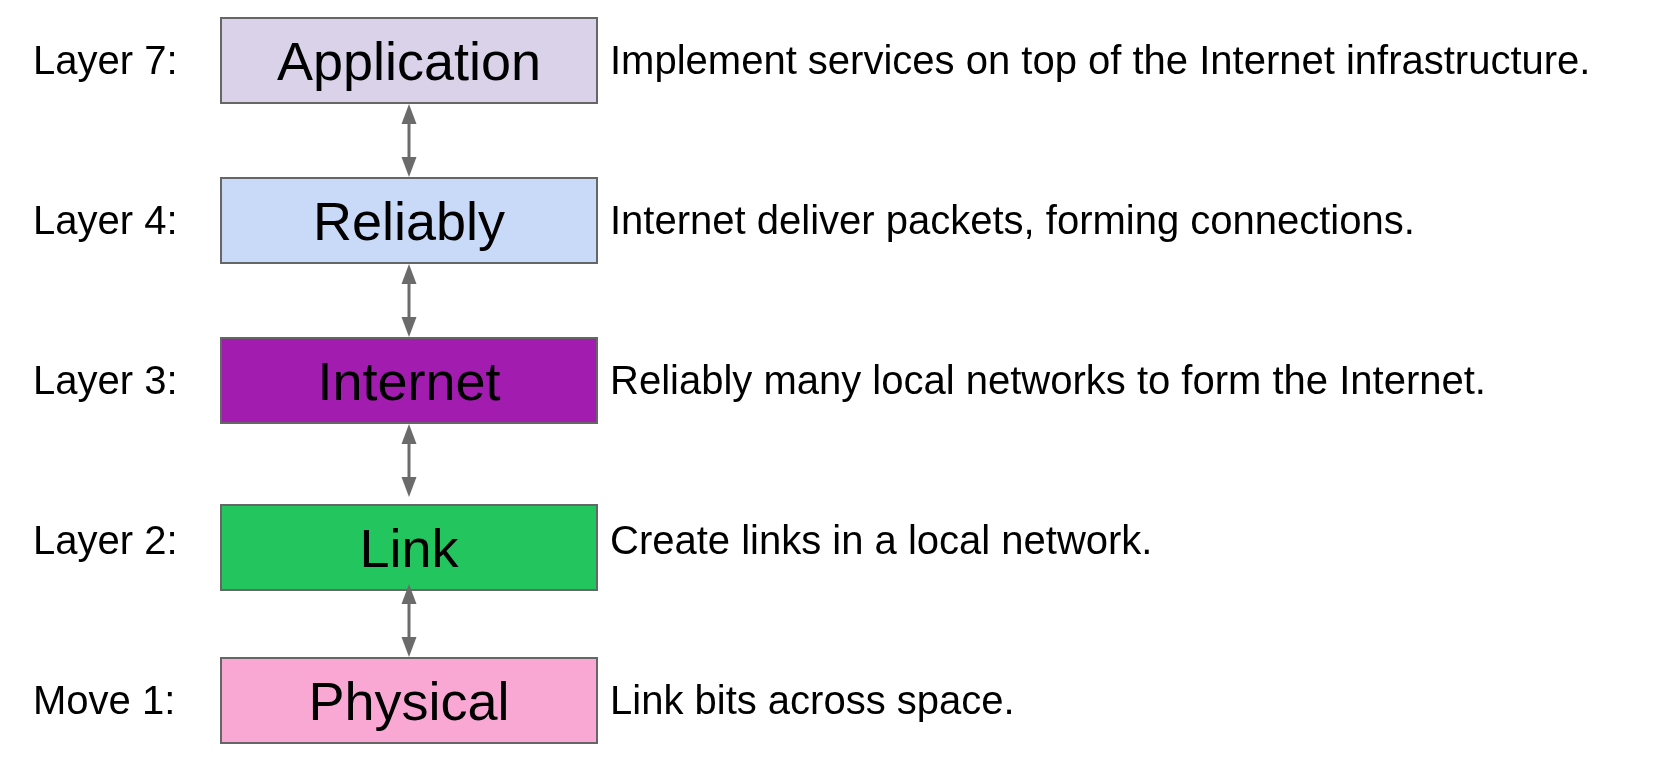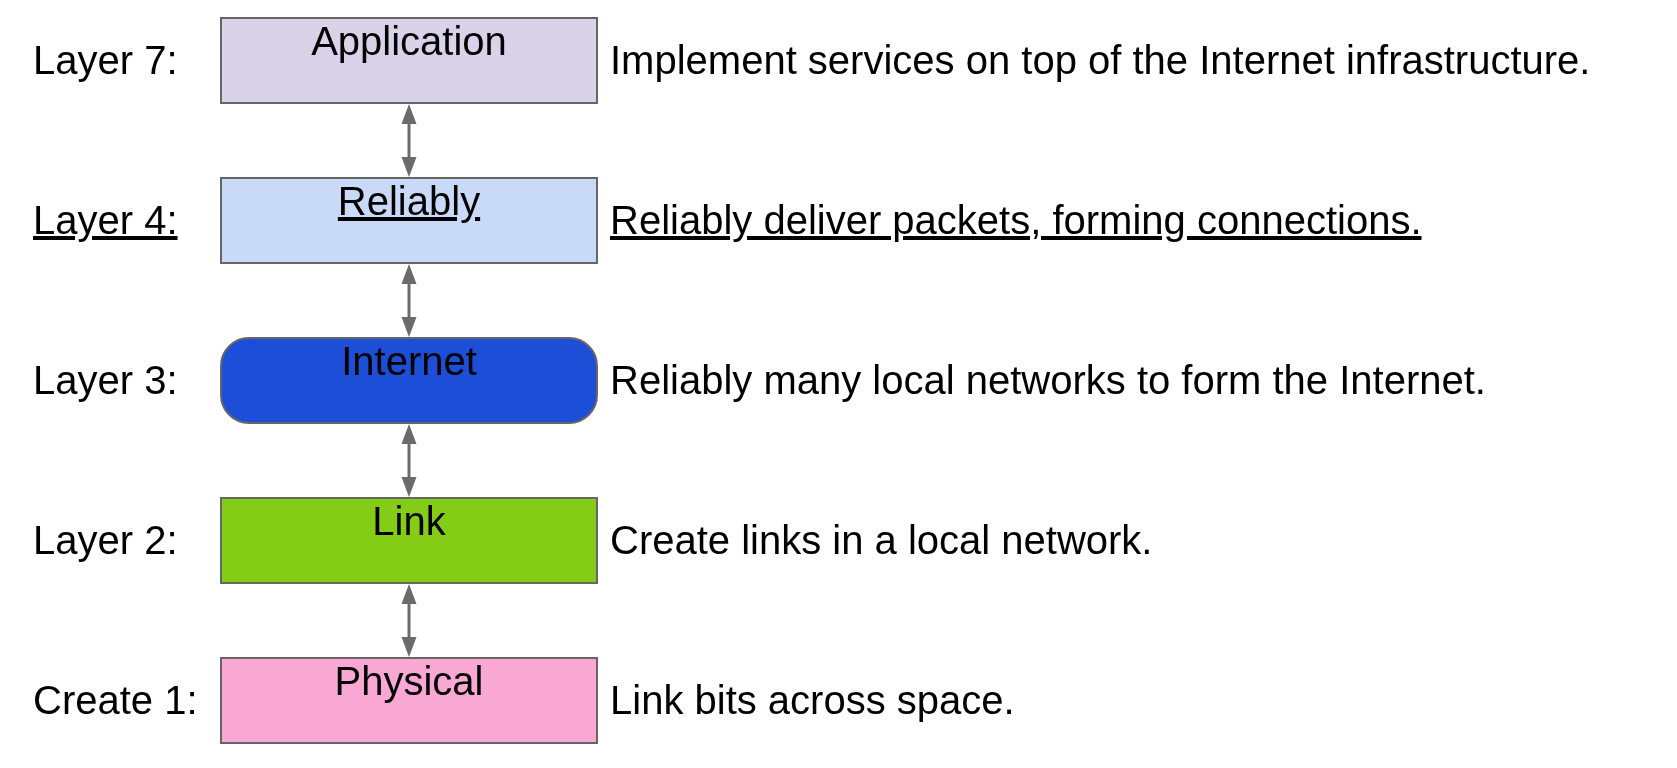--- a/index.html
+++ b/index.html
@@ -27,35 +27,36 @@
     white-space: nowrap;
   }
   .layer-box {
     position: absolute;
     left: 220px;
     width: 378px;
     height: 87px;
     border: 2px solid #666666;
     box-sizing: border-box;
     display: flex;
+    align-items: center;
     justify-content: center;
-    font-size: 40px;
+    font-size: 54px;
     white-space: nowrap;
   }
   .layer-desc {
     position: absolute;
     left: 610px;
     height: 87px;
     display: flex;
     align-items: center;
     font-size: 40px;
     white-space: nowrap;
   }
   .row-0 .layer-label, .row-0 .layer-box, .row-0 .layer-desc { top: 17px; }
-  .row-1 .layer-label, .row-1 .layer-box, .row-1 .layer-desc { top: 177px; text-decoration: underline; }
+  .row-1 .layer-label, .row-1 .layer-box, .row-1 .layer-desc { top: 177px; }
   .row-2 .layer-label, .row-2 .layer-box, .row-2 .layer-desc { top: 337px; }
   .row-3 .layer-label, .row-3 .layer-box, .row-3 .layer-desc { top: 497px; }
   .row-4 .layer-label, .row-4 .layer-box, .row-4 .layer-desc { top: 657px; }
 
   .arrow {
     position: absolute;
     left: 398px;
     width: 22px;
     height: 73px;
   }
@@ -84,64 +85,64 @@
       <polygon points="11,0 18.5,20 3.5,20" fill="#6b6b6b"></polygon>
       <polygon points="11,73 18.5,53 3.5,53" fill="#6b6b6b"></polygon>
     </svg>
   </div>
 
   <div class="row-1">
     <div class="layer-label">Layer 4:</div>
     <div class="layer-box" style="background-color: rgb(201, 218, 248);">
       <span>Reliably</span>
     </div>
-    <div class="layer-desc">Reliably deliver packets, forming connections.</div>
+    <div class="layer-desc">Internet deliver packets, forming connections.</div>
   </div>
 
   <div class="arrow arrow-1">
     <svg width="22" height="73" viewBox="0 0 22 73">
       <line x1="11" y1="17" x2="11" y2="56" stroke="#6b6b6b" stroke-width="3"></line>
       <polygon points="11,0 18.5,20 3.5,20" fill="#6b6b6b"></polygon>
       <polygon points="11,73 18.5,53 3.5,53" fill="#6b6b6b"></polygon>
     </svg>
   </div>
 
   <div class="row-2">
     <div class="layer-label">Layer 3:</div>
-    <div class="layer-box" style="background-color: #1d4ed8; border-radius: 29px;">
+    <div class="layer-box" style="background-color: #a21caf;">
       <span>Internet</span>
     </div>
     <div class="layer-desc">Reliably many local networks to form the Internet.</div>
   </div>
 
   <div class="arrow arrow-2">
     <svg width="22" height="73" viewBox="0 0 22 73">
       <line x1="11" y1="17" x2="11" y2="56" stroke="#6b6b6b" stroke-width="3"></line>
       <polygon points="11,0 18.5,20 3.5,20" fill="#6b6b6b"></polygon>
       <polygon points="11,73 18.5,53 3.5,53" fill="#6b6b6b"></polygon>
     </svg>
   </div>
 
   <div class="row-3">
     <div class="layer-label">Layer 2:</div>
-    <div class="layer-box" style="background-color: #84cc16;">
+    <div class="layer-box" style="background-color: #22c55e; margin-top: 7px;">
       <span>Link</span>
     </div>
     <div class="layer-desc">Create links in a local network.</div>
   </div>
 
   <div class="arrow arrow-3">
     <svg width="22" height="73" viewBox="0 0 22 73">
       <line x1="11" y1="17" x2="11" y2="56" stroke="#6b6b6b" stroke-width="3"></line>
       <polygon points="11,0 18.5,20 3.5,20" fill="#6b6b6b"></polygon>
       <polygon points="11,73 18.5,53 3.5,53" fill="#6b6b6b"></polygon>
     </svg>
   </div>
 
   <div class="row-4">
-    <div class="layer-label">Create 1:</div>
+    <div class="layer-label">Move 1:</div>
     <div class="layer-box" style="background-color: #f9a8d4;">
       <span>Physical</span>
     </div>
     <div class="layer-desc">Link bits across space.</div>
   </div>
 
 </div>
 
 </body></html>

